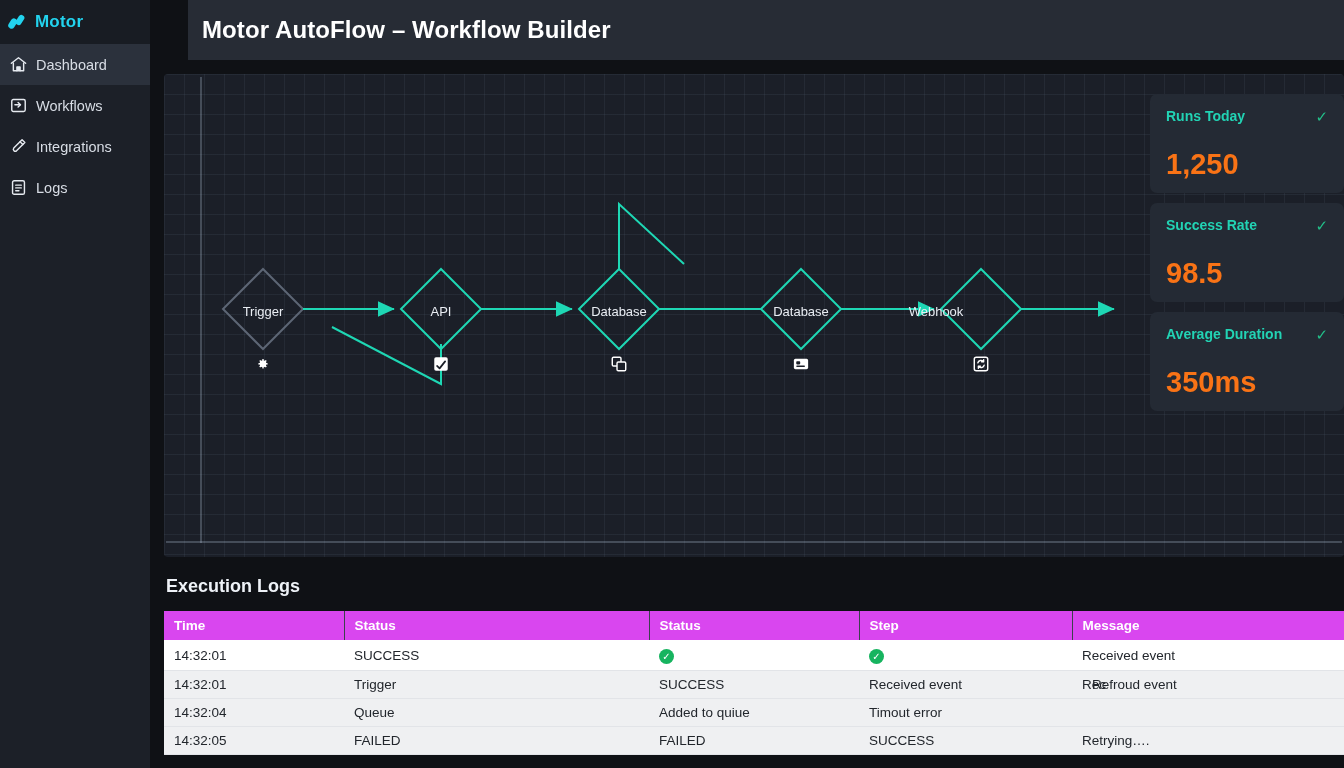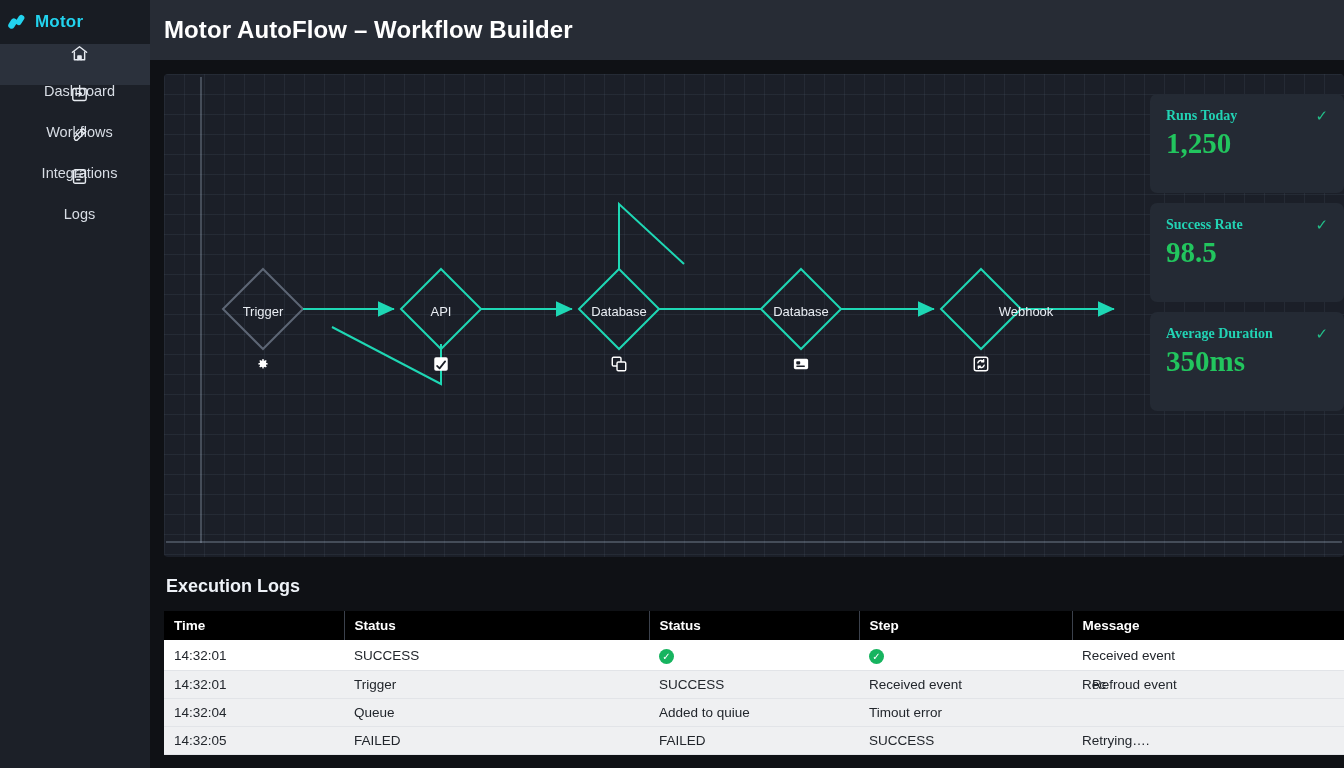--- a/index.html
+++ b/index.html
@@ -26,37 +26,37 @@
     gap: 7px;
     background: #181c23;
   }
   #brand .logo-mark { width: 20px; height: 20px; display: block; flex: 0 0 20px; }
   #brand .brand-text {
     color: #22d3ee; font-size: 17px; font-weight: bold; letter-spacing: .2px;
   }
   .nav-item {
     height: 41px;
     display: flex; align-items: center;
-    gap: 20px;
+    gap: 8px;
     padding-left: 9px;
     color: #d8dde5;
     font-size: 14.5px;
-    flex-direction: column;
   }
   .nav-item.active { background: #2b313c; }
   .nav-item .nav-icon { width: 19px; height: 19px; flex: 0 0 19px; display: block; }
   .nav-item .nav-icon svg { display: block; }
 
   
   #main { flex: 1 1 auto; position: relative; height: 768px; }
   #topbar {
     height: 60px;
     background: #272c35;
     display: flex; align-items: center;
     padding-left: 14px;
+    margin-left: 38px;
   }
   #page-title {
     color: #ffffff; font-size: 24px; font-weight: bold; letter-spacing: .1px;
   }
 
   
   #canvas-wrap {
     position: absolute; left: 14px; top: 74px;
     width: 1180px; height: 483px;
     background: #1b1f28;
@@ -83,39 +83,39 @@
   .node-label {
     position: absolute;
     color: #e9edf3; font-size: 13px;
     text-align: center; width: 120px;
     transform: translateX(-60px);
     pointer-events: none;
   }
   .node-icon { position: absolute; transform: translate(-50%,-50%); }
 
   
-  #stats { position: absolute; right: 0px; top: 94px; width: 194px; font-family: Liberation Serif, serif; }
+  #stats { position: absolute; right: 0px; top: 94px; width: 194px; }
   .stat-card {
     background: #242a34;
     border-radius: 7px;
     padding: 14px 16px 16px 16px;
     margin-bottom: 10px;
     height: 99px;
   }
   .stat-head { display: flex; align-items: center; justify-content: space-between; }
   .stat-label { color: #22d3b4; font-size: 14px; font-weight: bold; }
   .stat-check { color: #22c08a; font-size: 15px; line-height: 1; }
-  .stat-value { color: #22c55e; font-size: 29px; font-weight: bold; margin-top: 3px; }
+  .stat-value { color: #f97316; font-size: 29px; font-weight: bold; margin-top: 24px; }
 
   
   #logs { position: absolute; left: 14px; top: 570px; width: 1330px; }
   #logs-title { color: #eef2f7; font-size: 18px; font-weight: bold; padding: 6px 0 14px 2px; }
   #log-table { width: 1180px; border-collapse: collapse; table-layout: fixed; }
   #log-table th {
-    background: #000000; color: #ffffff;
+    background: #d946ef; color: #ffffff;
     font-size: 13.5px; font-weight: bold;
     text-align: left; padding: 7px 10px;
     border-right: 1px solid #3b414c;
   }
   #log-table th:last-child { border-right: none; }
   #log-table td {
     font-size: 13.5px; color: #22262c;
     padding: 6px 10px;
     border-bottom: 1px solid #e2e4e8;
   }
@@ -269,21 +269,21 @@
             <path d="M16 13.5a4 4 0 0 1-7 1.6"></path>
           <path d="M15.3 6.6v2.6h-2.6"></path>
             <path d="M8.7 17.4v-2.6h2.6"></path>
         </svg>
       </span>
 
       <div class="node-label" style="left:99px;  top:230px;">Trigger</div>
       <div class="node-label" style="left:277px; top:230px;">API</div>
       <div class="node-label" style="left:455px; top:230px;">Database</div>
       <div class="node-label" style="left:637px; top:230px;">Database</div>
-      <div class="node-label" style="left:862px; top:230px;">Webhook</div>
+      <div class="node-label" style="left:772px; top:230px;">Webhook</div>
     </div>
 
     <div id="stats">
       <div class="stat-card">
         <div class="stat-head">
           <span class="stat-label">Runs Today</span>
           <span class="stat-check">✓</span>
         </div>
         <div class="stat-value">1,250</div>
       </div>

